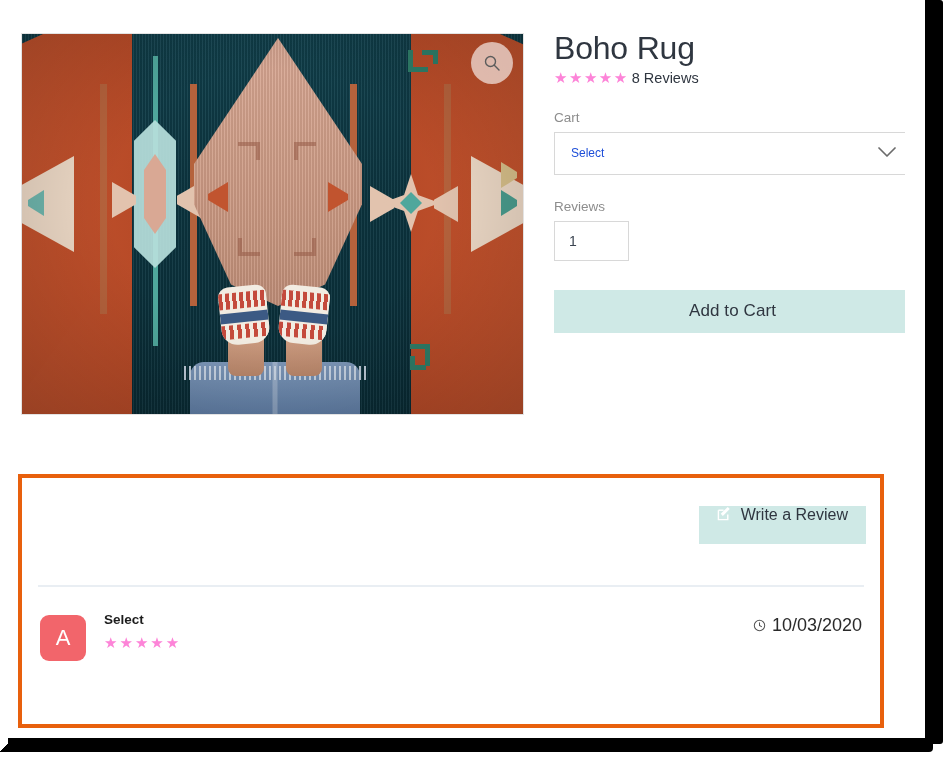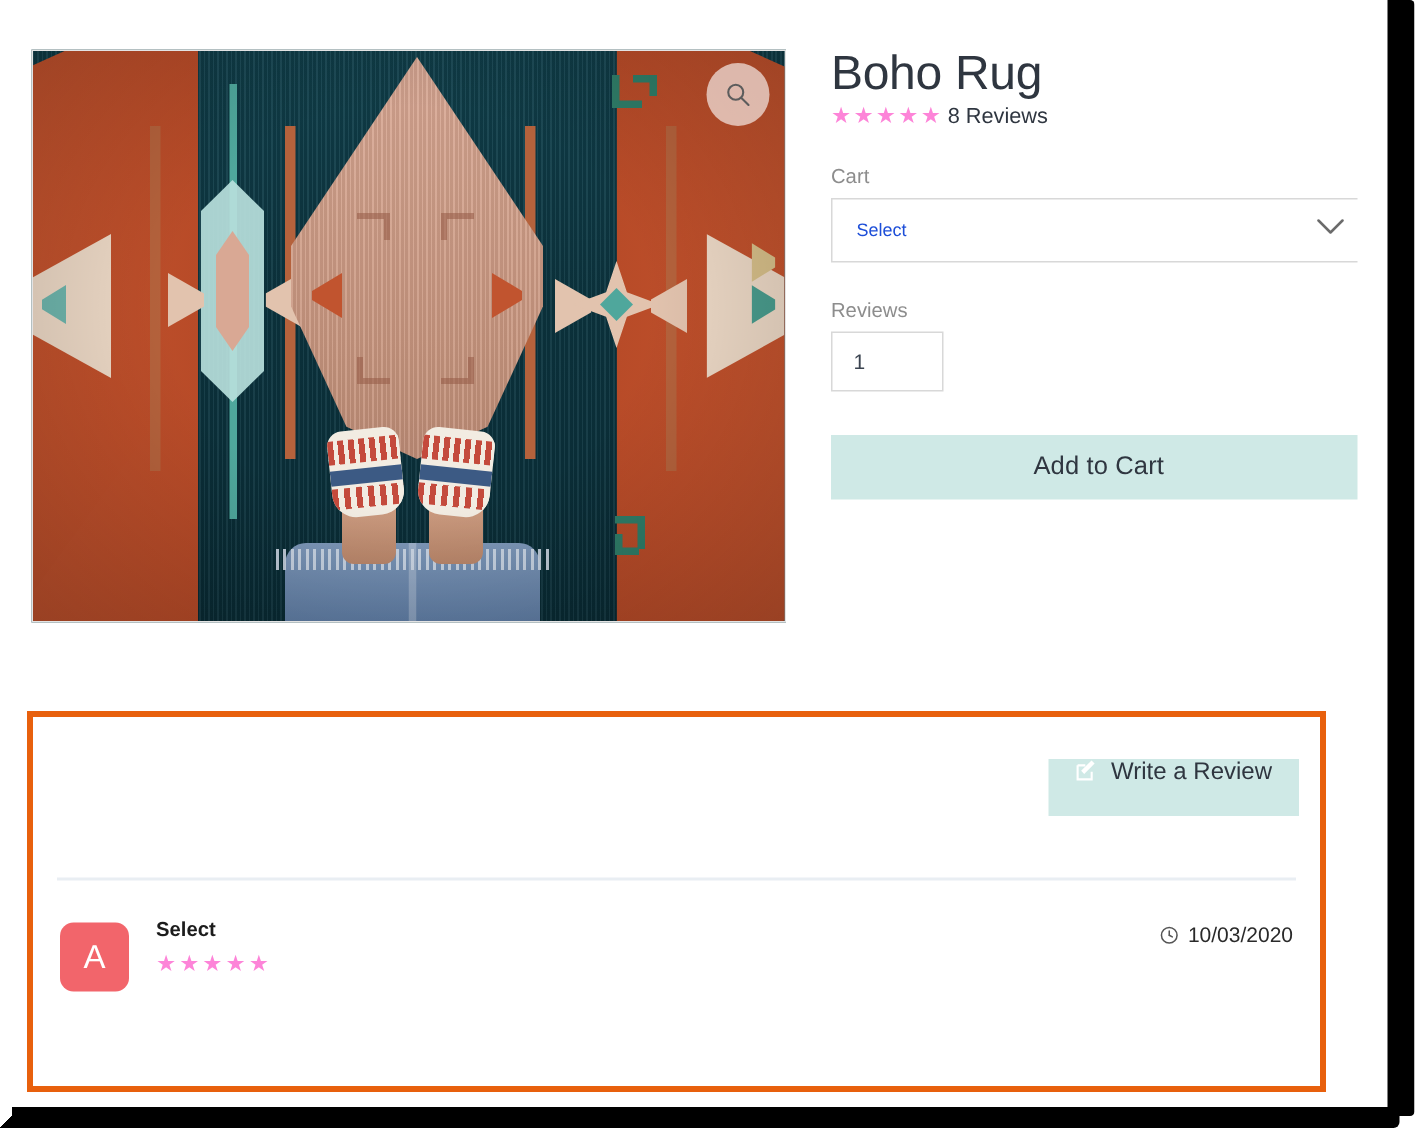--- a/index.html
+++ b/index.html
@@ -452,21 +452,21 @@
     margin-top: 13px;
     margin-left: 64px;
     line-height: 1.45;
   }
   .review-date {
     position: absolute;
     right: 18px; top: 19px;
     display: flex;
     align-items: center;
     gap: 6px;
-    font-size: 14px;
+    font-size: 18px;
     color: #2a2a2a;
   }
 </style>
 </head>
 <body>
 
 <div id="viewport">
 
   <div class="page">
 

